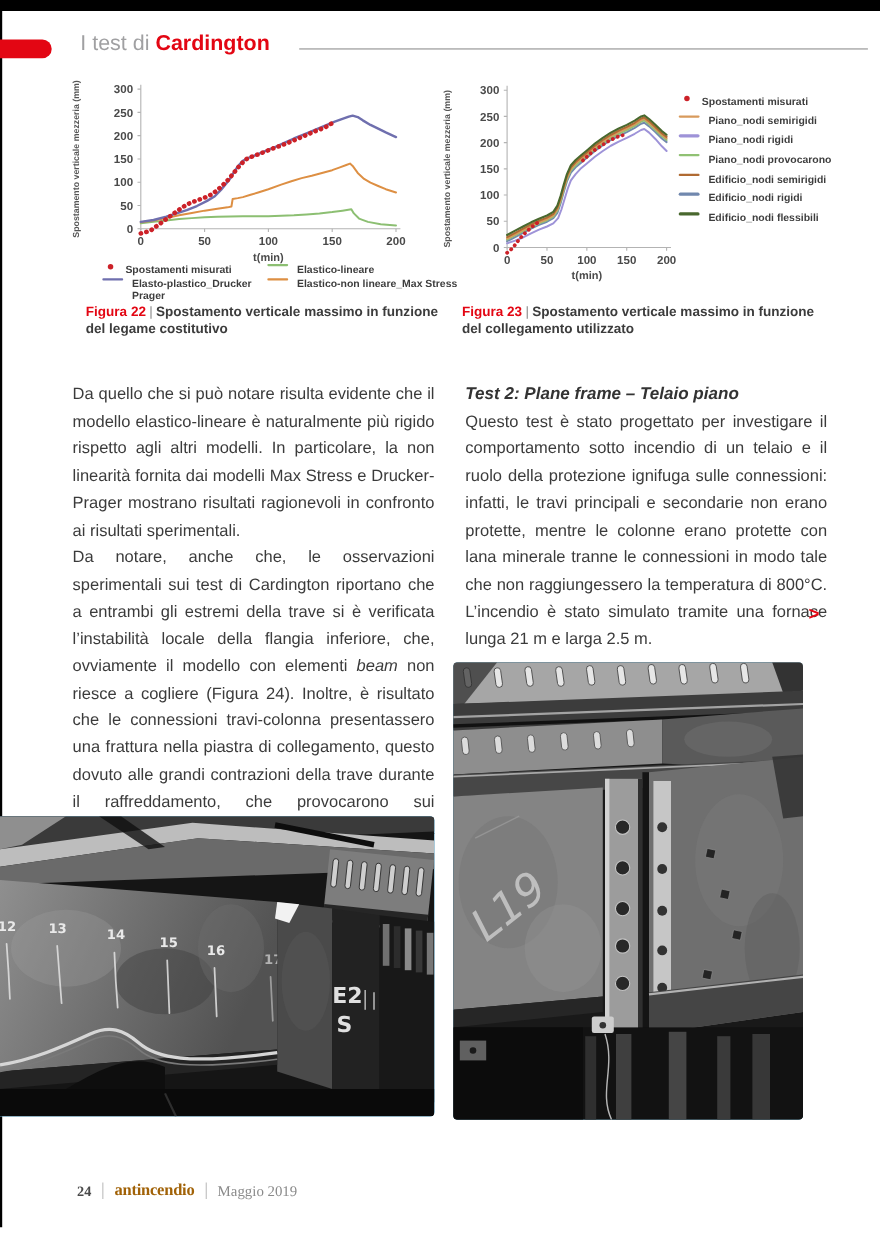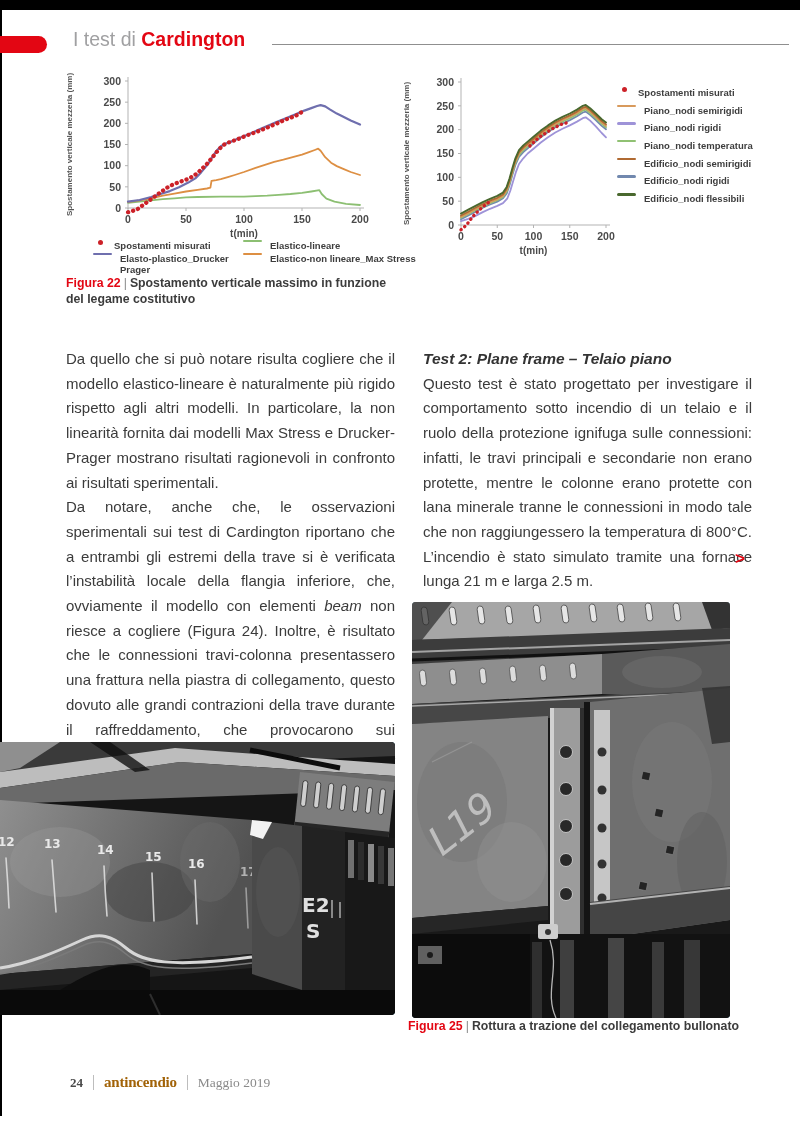--- a/index.html
+++ b/index.html
@@ -23,21 +23,21 @@
 
   .legend{position:absolute;font-size:9.5px;font-weight:700;color:#3d3d3d;}
   #legend1{left:93px;top:240px;display:grid;grid-template-columns:150px 230px;grid-auto-rows:13px;}
   #legend2{left:617px;top:87px;}
   .leg-row{display:flex;align-items:flex-start;}
   #legend2 .leg-row{height:17.7px;}
   .mk{flex:none;margin-right:8px;}
   .mk-line{width:19px;height:2.4px;border-radius:2px;}
   .mk-dot{width:5px;height:5px;border-radius:50%;margin-left:5px;margin-right:11px;}
 
-  .caption{position:absolute;width:322px;font-size:12.3px;line-height:15.5px;font-weight:600;color:#3c3c3c;}
+  .caption{position:absolute;width:322px;font-size:12.3px;line-height:15.5px;font-weight:600;color:#3c3c3c;margin-left:12px;}
   .caption .fig-label{color:#e30613;font-weight:700;}
   .caption .sep{color:#8a8a8a;padding:0 3px;font-weight:400;}
   #cap22{left:66px;top:276px;}
   #cap23{left:408px;top:276px;}
   #cap24{left:66px;top:1019px;width:340px;}
   #cap25{left:408px;top:1019px;width:360px;}
 
   .col{position:absolute;width:329px;text-align:justify;font-size:15px;line-height:24.7px;color:#3b3b3b;
        hyphens:auto;}
   #col-left{left:66px;top:347px;}
@@ -169,42 +169,45 @@
       <div class="leg-row">
         <span class="mk mk-line" style="background: rgb(216, 154, 92);"></span>
         <span>Piano_nodi semirigidi</span>
       </div>
       <div class="leg-row">
         <span class="mk mk-line" style="background: rgb(158, 147, 216);"></span>
         <span>Piano_nodi rigidi</span>
       </div>
       <div class="leg-row">
         <span class="mk mk-line" style="background: rgb(144, 193, 115);"></span>
-        <span>Piano_nodi temperatura</span>
+        <span>Piano_nodi provocarono</span>
       </div>
       <div class="leg-row">
         <span class="mk mk-line" style="background: rgb(176, 106, 50);"></span>
         <span>Edificio_nodi semirigidi</span>
       </div>
       <div class="leg-row">
         <span class="mk mk-line" style="background: rgb(113, 136, 174);"></span>
         <span>Edificio_nodi rigidi</span>
       </div>
       <div class="leg-row">
         <span class="mk mk-line" style="background: rgb(73, 104, 46);"></span>
         <span>Edificio_nodi flessibili</span>
       </div>
     </div>
 
   <div id="cap22" class="caption">
     <span class="fig-label">Figura 22</span><span class="sep">|</span><span>Spostamento verticale massimo in funzione del legame costitutivo</span>
   </div>
+  <div id="cap23" class="caption">
+    <span class="fig-label">Figura 23</span><span class="sep">|</span><span>Spostamento verticale massimo in funzione del collegamento utilizzato</span>
+  </div>
 
   <div id="col-left" class="col">
-    <p>Da quello che si può notare risulta cogliere che il modello elastico-lineare è naturalmente più rigido rispetto agli altri modelli. In particolare, la non linearità fornita dai modelli Max Stress e Drucker-Prager mostrano risultati ragionevoli in confronto ai risultati sperimentali.</p>
+    <p>Da quello che si può notare risulta evidente che il modello elastico-lineare è naturalmente più rigido rispetto agli altri modelli. In particolare, la non linearità fornita dai modelli Max Stress e Drucker-Prager mostrano risultati ragionevoli in confronto ai risultati sperimentali.</p>
     <p><span>Da notare, anche che, le osservazioni sperimentali sui test di Cardington riportano che a entrambi gli estremi della trave si è verificata l’instabilità locale della flangia inferiore, che, ovviamente il modello con elementi </span><span class="it">beam</span><span> non riesce a cogliere (Figura 24). Inoltre, è risultato che le connessioni travi-colonna presentassero una frattura nella piastra di collegamento, questo dovuto alle grandi contrazioni della trave durante il raffreddamento, che provocarono sui collegamenti dei grandi sforzi di trazione (Figura 25).</span></p>
   </div>
   <div id="col-right" class="col">
     <h3>Test 2: Plane frame – Telaio piano</h3>
     <p>Questo test è stato progettato per investigare il comportamento sotto incendio di un telaio e il ruolo della protezione ignifuga sulle connessioni: infatti, le travi principali e secondarie non erano protette, mentre le colonne erano protette con lana minerale tranne le connessioni in modo tale che non raggiungessero la temperatura di 800°C. L’incendio è stato simulato tramite una fornace lunga 21 m e larga 2.5 m.</p>
   </div>
   <div class="more-arrow">&gt;</div>
 
   <div id="photo24" class="photo">
     <svg viewBox="0 0 395 273" width="395" height="273">
@@ -375,23 +378,20 @@
         <rect x="0" y="332" width="118" height="84" fill="#0c0c0c"></rect>
         <rect x="6" y="344" width="24" height="18" fill="#606060"></rect>
         <circle cx="18" cy="353" r="3" fill="#1a1a1a"></circle>
         <rect x="126" y="322" width="20" height="15" rx="2" fill="#cdcdcd"></rect>
         <circle cx="136" cy="330" r="3" fill="#333333"></circle>
         <path d="M138,338 C148,368 132,390 144,416" stroke="#b5b5b5" stroke-width="1.3" fill="none"></path>
       </g>
     </svg>
   </div>
 
-  <div id="cap25" class="caption">
-    <span class="fig-label">Figura 25</span><span class="sep">|</span><span>Rottura a trazione del collegamento bullonato</span>
-  </div>
 
   <div class="footer">
     <span class="pg">24</span>
     <span class="fsep"></span>
     <span class="brand">antincendio</span>
     <span class="fsep"></span>
     <span class="issue">Maggio 2019</span>
   </div>
 </div>
 

